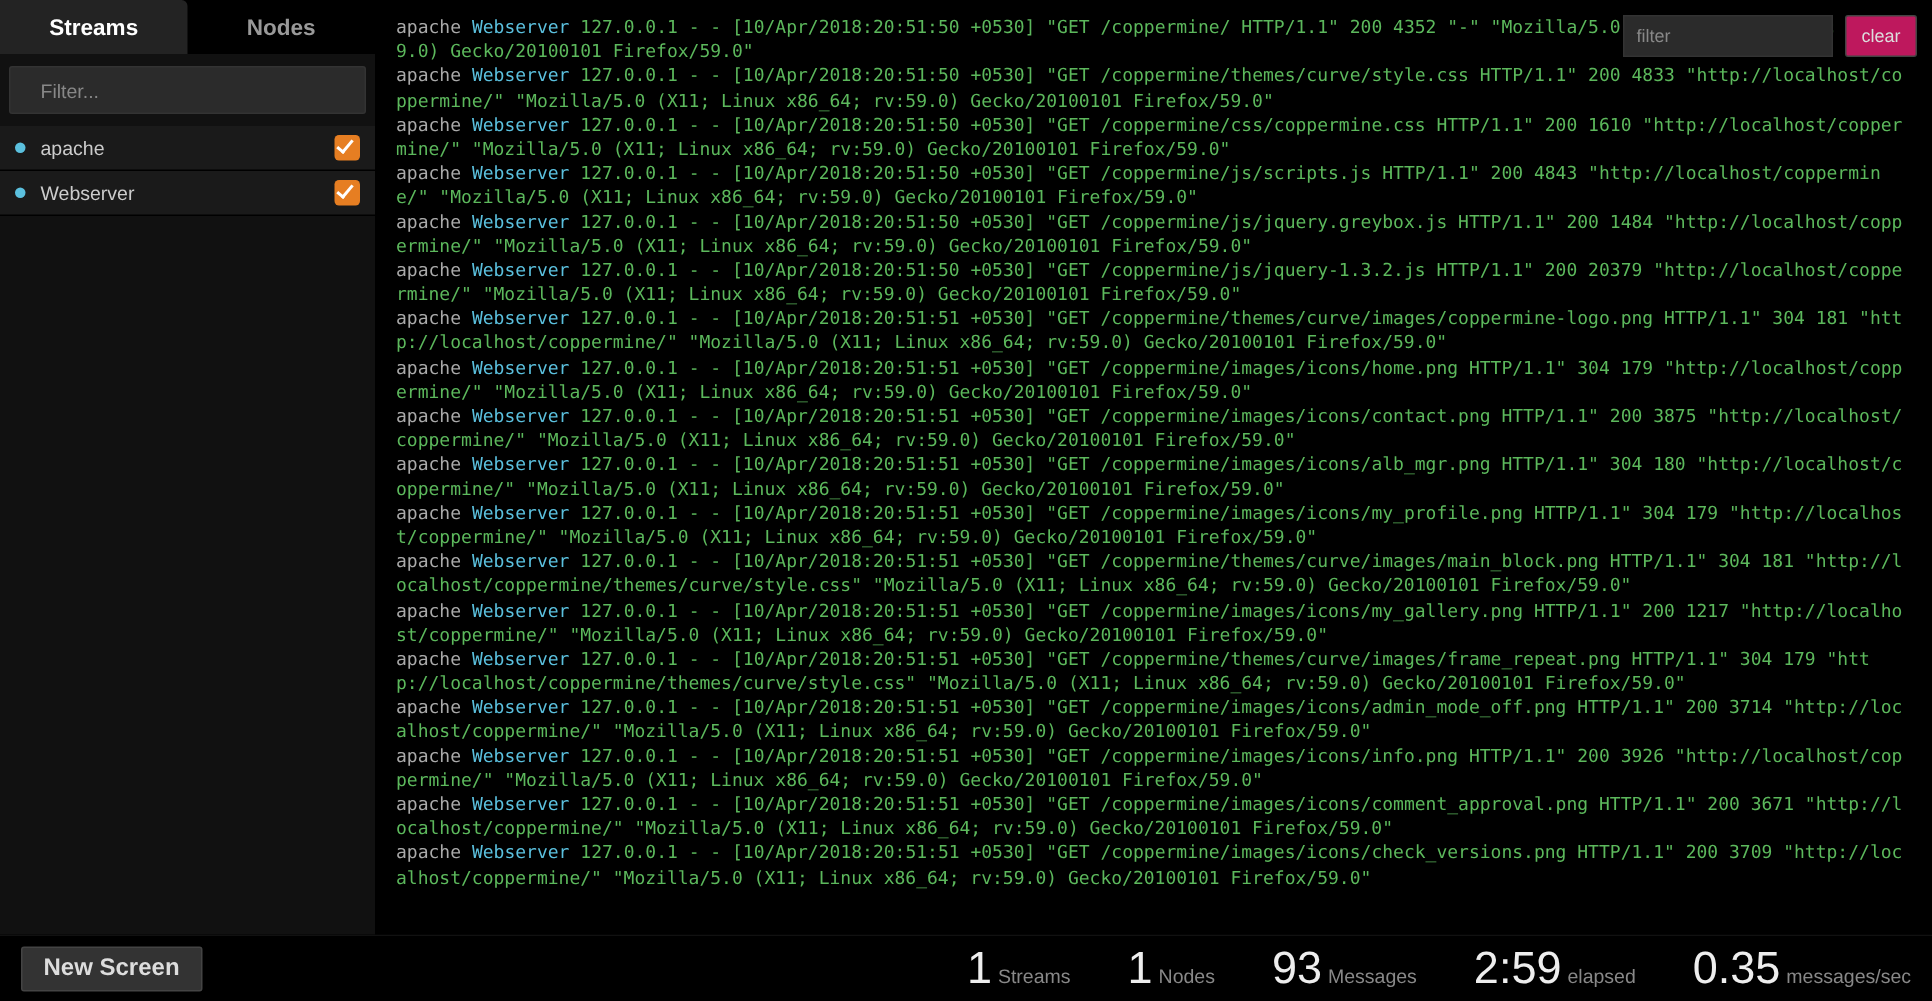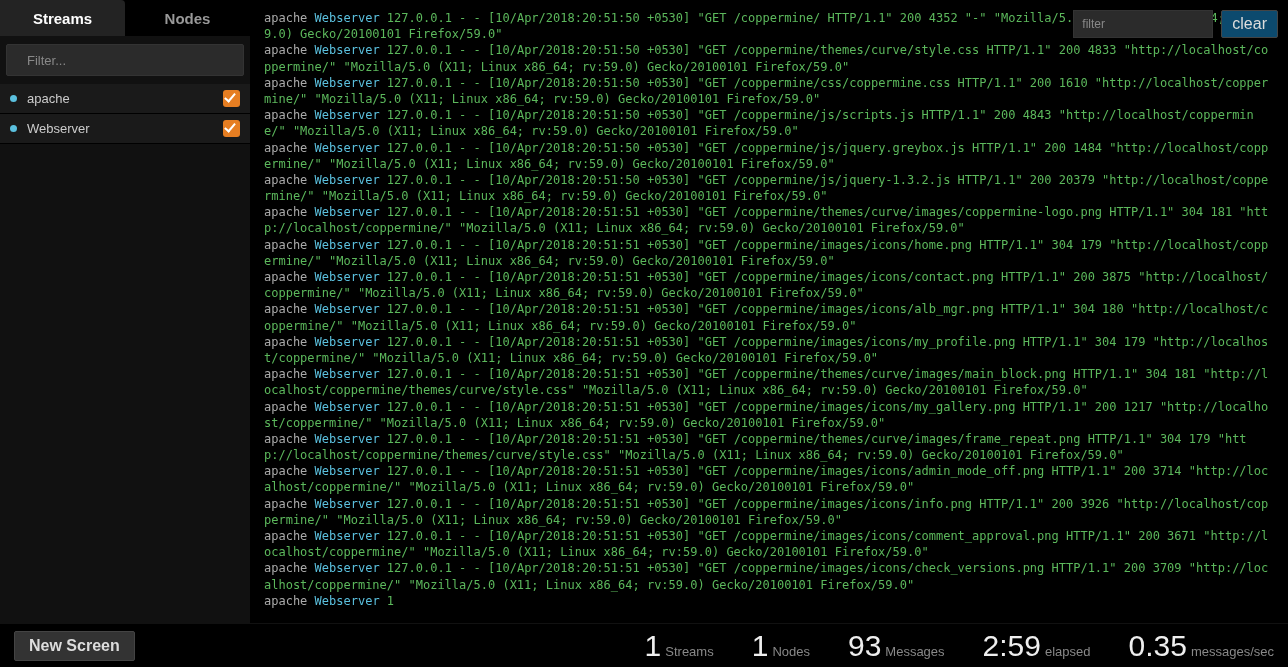--- a/index.html
+++ b/index.html
@@ -15,21 +15,21 @@
 .filter-wrap input::placeholder { color:#888; }
 .streams { flex:1; overflow:auto; }
 .stream-item { display:flex; align-items:center; height:30px; padding:0 10px; border-bottom:1px solid #000; background:#1a1a1a; font-size:13px; color:#ccc; cursor:pointer; }
 .dot { width:7px; height:7px; border-radius:50%; background:#5bc0de; margin-right:10px; }
 .chk { margin-left:auto; width:17px; height:17px; background:#e67e22; border-radius:3px; position:relative; }
 .chk::after { content:""; position:absolute; left:4px; top:1px; width:4px; height:9px; border:solid #fff; border-width:0 2px 2px 0; transform:rotate(40deg); }
 .log-area { flex:1; background:#000; position:relative; display:flex; flex-direction:column; min-width:0; }
 .log-toolbar { position:absolute; top:10px; right:10px; display:flex; gap:8px; z-index:5;justify-content:center; }
 .log-filter { height:28px; width:140px; background:#2b2b2b; border:1px solid #333; color:#ccc; padding:0 8px; font-size:12px; }
 .log-filter::placeholder { color:#888; }
-.clear-btn { height:28px; padding:0 10px; background:#0c4a6e; color:#ddd; border:1px solid #444; font-size:16px; cursor:pointer; border-radius:2px; }
+.clear-btn { height:28px; padding:0 10px; background:#be185d; color:#ddd; border:1px solid #444; font-size:12px; cursor:pointer; border-radius:2px; }
 .log-scroll { flex:1; overflow:auto; padding:10px 14px; font-family:"DejaVu Sans Mono","Consolas",monospace; font-size:12px; line-height:1.35; color:#3a8; }
 .log-line { white-space:pre-wrap; word-break:break-all; margin-bottom:0px; }
 .log-line .src { color:#aaa; }
 .log-line .nm { color:#5bc0de; }
 .log-line .msg { color:#5cb85c; }
 .footer { height:44px; background:#000; display:flex; align-items:center; padding:0 14px; border-top:1px solid #111; }
 .new-screen { height:30px; padding:0 14px; background:#333; color:#ddd; border:1px solid #444; font-size:16px; font-weight:600; cursor:pointer; border-radius:2px; }
 .stats { margin-left:auto; display:flex; gap:38px; align-items:baseline; }
 .stat { display:flex; align-items:baseline; gap:4px; }
 .stat .num { font-size:30px; font-weight:300; color:#eee; }
@@ -79,21 +79,20 @@
           <div class="log-line"><span class="src">apache</span> <span class="nm">Webserver</span> <span class="msg">127.0.0.1 - - [10/Apr/2018:20:51:51 +0530] "GET /coppermine/images/icons/contact.png HTTP/1.1" 200 3875 "http://localhost/coppermine/" "Mozilla/5.0 (X11; Linux x86_64; rv:59.0) Gecko/20100101 Firefox/59.0"</span></div>
           <div class="log-line"><span class="src">apache</span> <span class="nm">Webserver</span> <span class="msg">127.0.0.1 - - [10/Apr/2018:20:51:51 +0530] "GET /coppermine/images/icons/alb_mgr.png HTTP/1.1" 304 180 "http://localhost/coppermine/" "Mozilla/5.0 (X11; Linux x86_64; rv:59.0) Gecko/20100101 Firefox/59.0"</span></div>
           <div class="log-line"><span class="src">apache</span> <span class="nm">Webserver</span> <span class="msg">127.0.0.1 - - [10/Apr/2018:20:51:51 +0530] "GET /coppermine/images/icons/my_profile.png HTTP/1.1" 304 179 "http://localhost/coppermine/" "Mozilla/5.0 (X11; Linux x86_64; rv:59.0) Gecko/20100101 Firefox/59.0"</span></div>
           <div class="log-line"><span class="src">apache</span> <span class="nm">Webserver</span> <span class="msg">127.0.0.1 - - [10/Apr/2018:20:51:51 +0530] "GET /coppermine/themes/curve/images/main_block.png HTTP/1.1" 304 181 "http://localhost/coppermine/themes/curve/style.css" "Mozilla/5.0 (X11; Linux x86_64; rv:59.0) Gecko/20100101 Firefox/59.0"</span></div>
           <div class="log-line"><span class="src">apache</span> <span class="nm">Webserver</span> <span class="msg">127.0.0.1 - - [10/Apr/2018:20:51:51 +0530] "GET /coppermine/images/icons/my_gallery.png HTTP/1.1" 200 1217 "http://localhost/coppermine/" "Mozilla/5.0 (X11; Linux x86_64; rv:59.0) Gecko/20100101 Firefox/59.0"</span></div>
           <div class="log-line"><span class="src">apache</span> <span class="nm">Webserver</span> <span class="msg">127.0.0.1 - - [10/Apr/2018:20:51:51 +0530] "GET /coppermine/themes/curve/images/frame_repeat.png HTTP/1.1" 304 179 "http://localhost/coppermine/themes/curve/style.css" "Mozilla/5.0 (X11; Linux x86_64; rv:59.0) Gecko/20100101 Firefox/59.0"</span></div>
           <div class="log-line"><span class="src">apache</span> <span class="nm">Webserver</span> <span class="msg">127.0.0.1 - - [10/Apr/2018:20:51:51 +0530] "GET /coppermine/images/icons/admin_mode_off.png HTTP/1.1" 200 3714 "http://localhost/coppermine/" "Mozilla/5.0 (X11; Linux x86_64; rv:59.0) Gecko/20100101 Firefox/59.0"</span></div>
           <div class="log-line"><span class="src">apache</span> <span class="nm">Webserver</span> <span class="msg">127.0.0.1 - - [10/Apr/2018:20:51:51 +0530] "GET /coppermine/images/icons/info.png HTTP/1.1" 200 3926 "http://localhost/coppermine/" "Mozilla/5.0 (X11; Linux x86_64; rv:59.0) Gecko/20100101 Firefox/59.0"</span></div>
           <div class="log-line"><span class="src">apache</span> <span class="nm">Webserver</span> <span class="msg">127.0.0.1 - - [10/Apr/2018:20:51:51 +0530] "GET /coppermine/images/icons/comment_approval.png HTTP/1.1" 200 3671 "http://localhost/coppermine/" "Mozilla/5.0 (X11; Linux x86_64; rv:59.0) Gecko/20100101 Firefox/59.0"</span></div>
           <div class="log-line"><span class="src">apache</span> <span class="nm">Webserver</span> <span class="msg">127.0.0.1 - - [10/Apr/2018:20:51:51 +0530] "GET /coppermine/images/icons/check_versions.png HTTP/1.1" 200 3709 "http://localhost/coppermine/" "Mozilla/5.0 (X11; Linux x86_64; rv:59.0) Gecko/20100101 Firefox/59.0"</span></div>
-          <div class="log-line"><span class="src">apache</span> <span class="nm">Webserver</span> <span class="msg">1</span></div>
         </div>
     </section>
   </div>
 
   <footer class="footer">
     <button class="new-screen">New Screen</button>
     <div class="stats" id="stats">
         <div class="stat">
           <span class="num">1</span>
           <span class="lbl">Streams</span>

